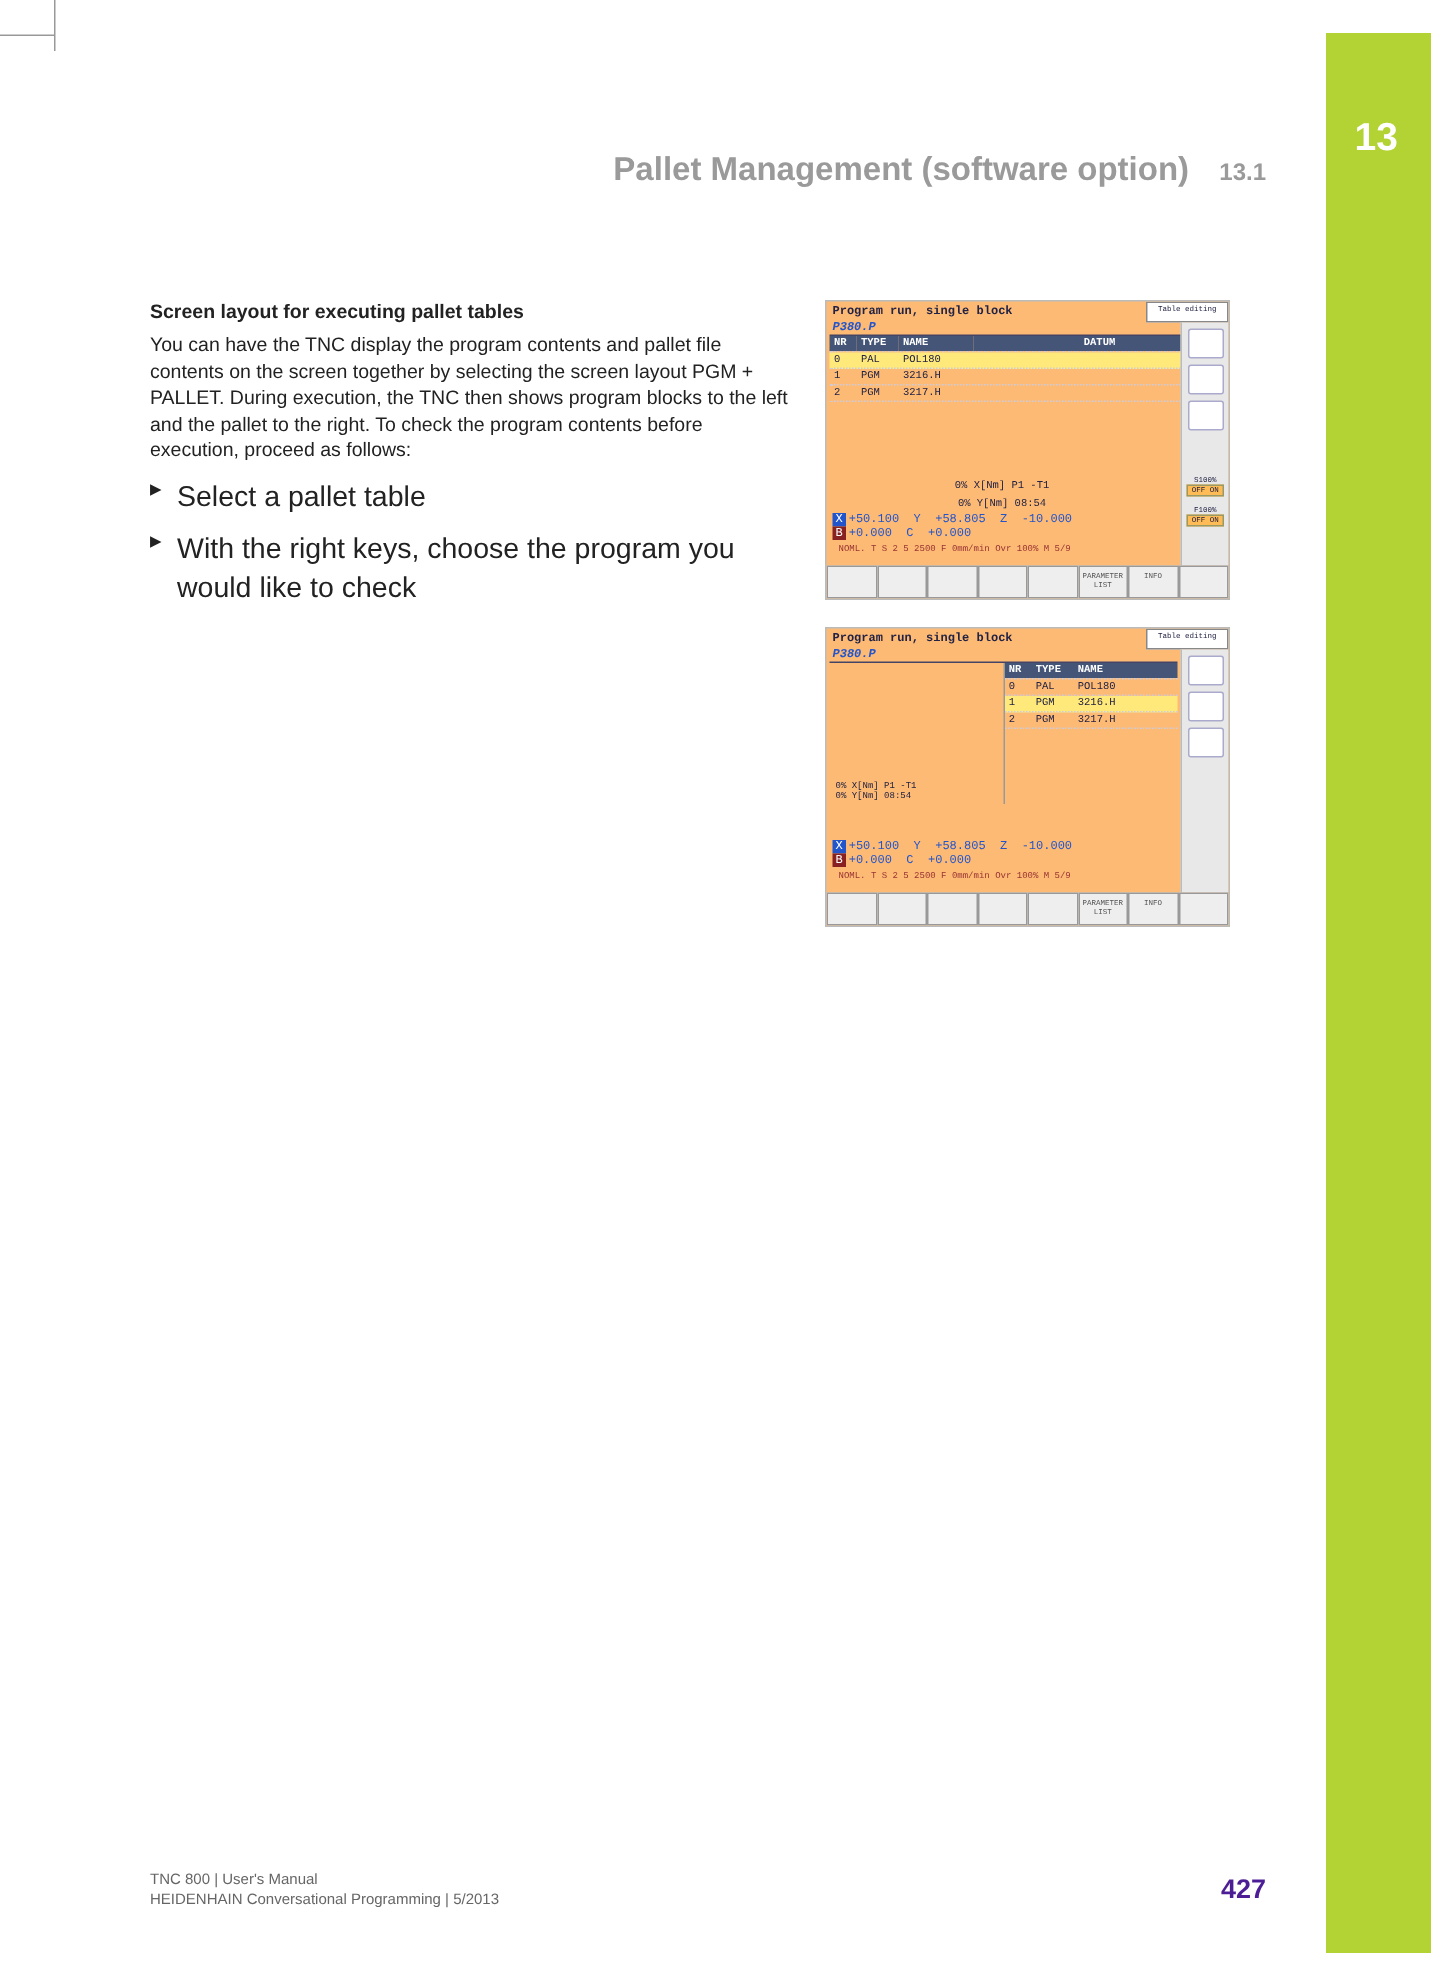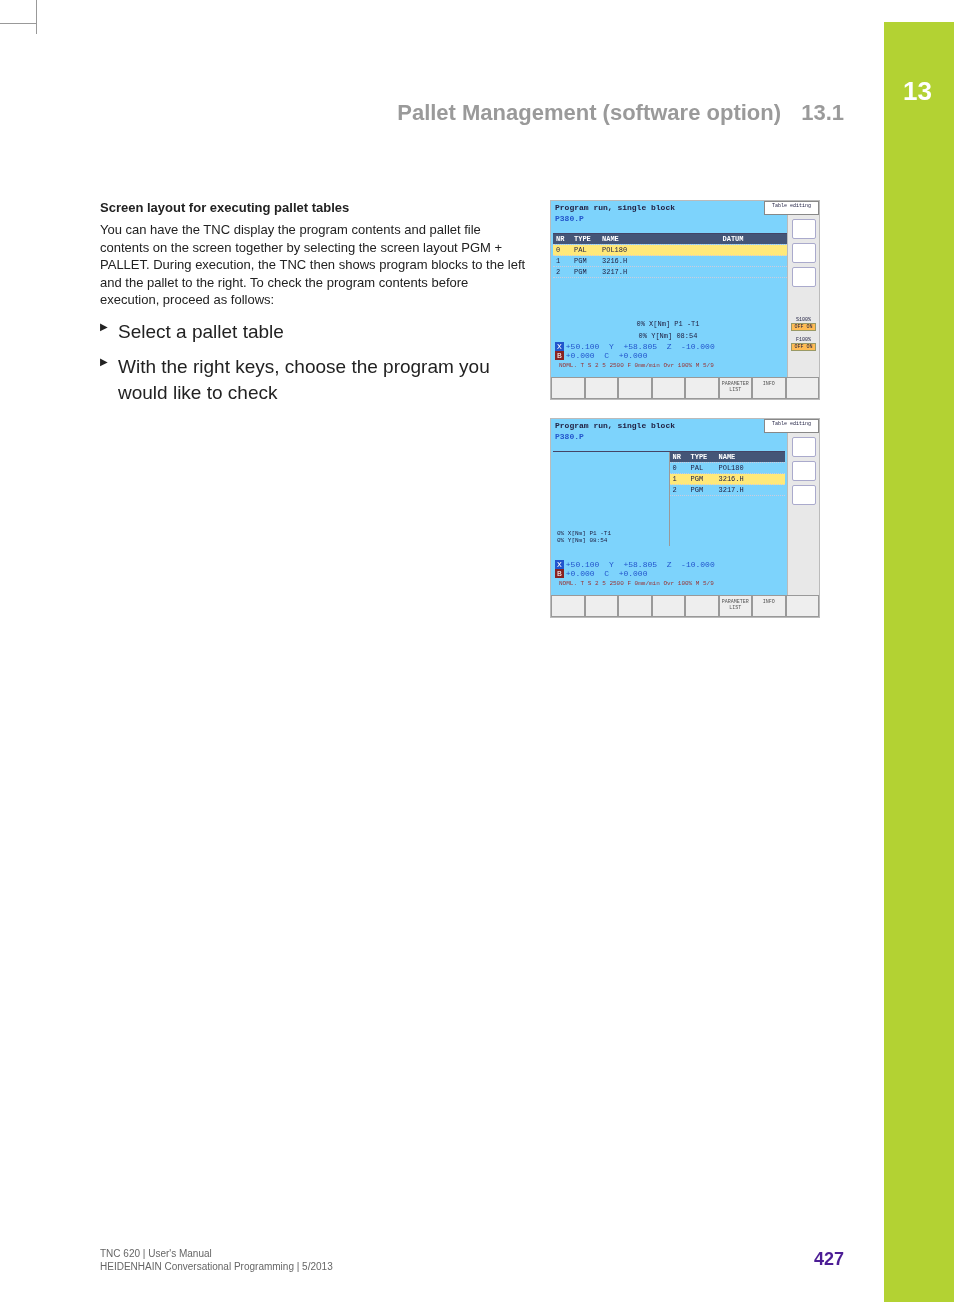--- a/index.html
+++ b/index.html
@@ -1,33 +1,33 @@
 <!DOCTYPE html>
 <html><head>
 <meta charset="utf-8">
 <style>
   * { margin: 0; padding: 0; box-sizing: border-box; }
   body { font-family: Arial, Helvetica, sans-serif; font-size: 13px; color: #222; background: #fff; width: 954px; height: 1315px; position: relative; overflow: hidden; }
   .green-tab { position: absolute; right: 0; top: 22px; width: 70px; height: 1280px; background: #b3d233; }
   .chapter-num { position: absolute; top: 76px; right: 22px; font-size: 26px; font-weight: bold; color: #fff; }
   .chapter-header { position: absolute; top: 100px; right: 110px; font-size: 22px; font-weight: bold; color: #9a9a9a; text-align: right; }
-  .section-number { font-size: 22px; font-weight: bold; color: #9a9a9a; margin-left: 14px; }
+  .section-number { font-size: 16px; font-weight: bold; color: #9a9a9a; margin-left: 14px; }
   .crop-tl { position: absolute; top: 0; left: 36px; width: 12px; height: 34px; border-left: 1px solid #999; }
   .crop-tl2 { position: absolute; top: 23px; left: 0; width: 36px; height: 1px; border-top: 1px solid #999; }
   .content { position: absolute; top: 200px; left: 100px; width: 750px; display: flex; }
   .text-col { width: 450px; padding-right: 20px; }
   .img-col { width: 300px; }
   .subhead { font-weight: bold; font-size: 13px; margin-bottom: 6px; }
   .para { font-size: 13px; line-height: 1.35; margin-bottom: 10px; }
   .bullets { list-style: none; padding-left: 0; }
   .bullets li { position: relative; padding-left: 18px; margin-bottom: 10px; font-size: 19px; line-height: 1.35; }
   .bullets li::before { content: "▶"; position: absolute; left: 0; top: 1px; font-size: 10px; color: #222; }
-  .screenshot { width: 270px; height: 200px; border: 1px solid #bbb; background: #7dd3fc; margin-bottom: 18px; font-family: "Courier New", monospace; font-size: 7px; color: #224; position: relative; overflow: hidden; }
+  .screenshot { width: 270px; height: 200px; border: 1px solid #bbb; background: #fdba74; margin-bottom: 18px; font-family: "Courier New", monospace; font-size: 7px; color: #224; position: relative; overflow: hidden; }
   .ss-header { padding: 2px 4px; color: #224; font-size: 8px; font-weight: bold; }
-  .ss-sub { padding: 0 4px 10px 4px; color: #2255cc; font-size: 8px; font-weight: bold; }
+  .ss-sub { padding: 0 4px 0 4px; color: #2255cc; font-size: 8px; font-weight: bold; font-style: italic; }
   .ss-table { margin: 0 2px; border-top: 1px solid #446; }
   .ss-tr { display: flex; border-bottom: 1px dotted #ccd; }
   .ss-th { background: #445577; color: #fff; font-weight: bold; padding: 1px 3px; }
   .ss-td { padding: 1px 3px; }
   .ss-bottom { position: absolute; bottom: 28px; left: 4px; right: 38px; }
   .ss-coord { color: #2255cc; font-size: 8px; white-space: pre; }
   .ss-status { font-size: 6px; color: #933; padding: 2px 4px; }
   .ss-softkeys { position: absolute; bottom: 0; left: 0; right: 0; height: 22px; display: flex; }
   .ss-softkey { flex: 1; border: 1px solid #999; background: #eee; font-size: 5px; text-align: center; padding-top: 3px; color: #555; }
   .ss-side { position: absolute; right: 0; top: 14px; width: 32px; bottom: 22px; background: #e8e8e8; border-left: 1px solid #bbb; }
@@ -180,16 +180,16 @@
         <div class="ss-softkey">PARAMETER LIST</div>
         <div class="ss-softkey">INFO</div>
         <div class="ss-softkey"></div>
       </div>
     </div>
 
   </div>
 </div>
 
 <div class="footer-left">
-  <div>TNC 620 | User's Manual</div>
+  <div>TNC 800 | User's Manual</div>
   <div>HEIDENHAIN Conversational Programming | 5/2013</div>
 </div>
 <div class="footer-page">427</div>
 
 </body></html>

